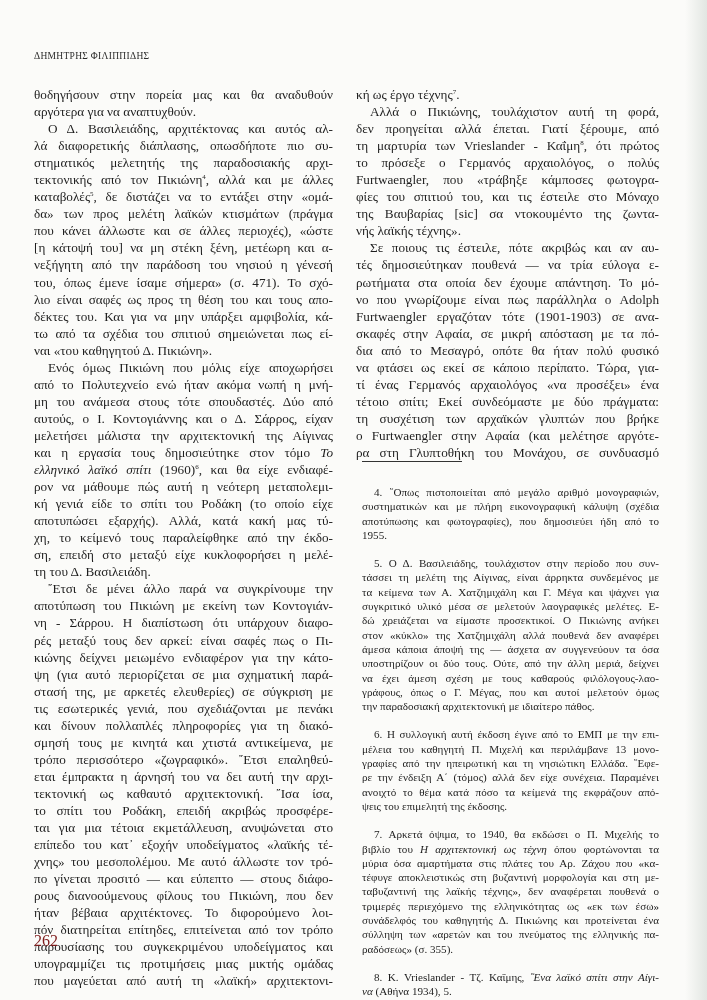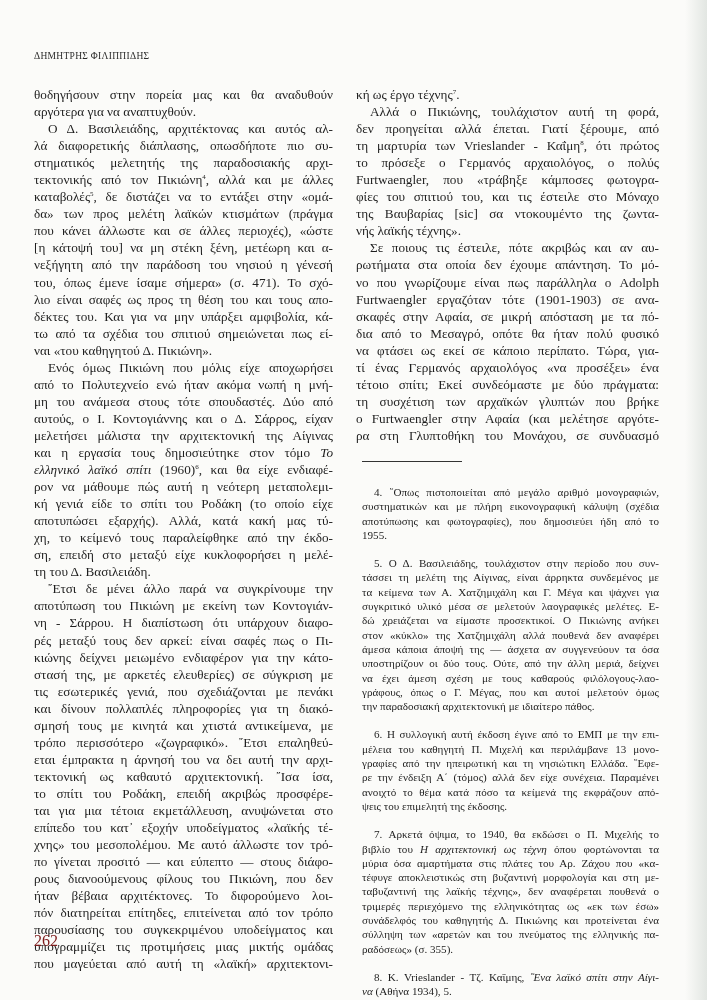--- a/index.html
+++ b/index.html
@@ -91,20 +91,21 @@
       <span class="line"><span>χη, το κείμενό τους παραλείφθηκε από την έκδο-</span></span>
       <span class="line"><span>ση, επειδή στο μεταξύ είχε κυκλοφορήσει η μελέ-</span></span>
       <span class="line last"><span>τη του Δ. Βασιλειάδη.</span></span>
     </p>
     <p>
       <span class="line ind"><span>῎Ετσι δε μένει άλλο παρά να συγκρίνουμε την</span></span>
       <span class="line"><span>αποτύπωση του Πικιώνη με εκείνη των Κοντογιάν-</span></span>
       <span class="line"><span>νη - Σάρρου. Η διαπίστωση ότι υπάρχουν διαφο-</span></span>
       <span class="line"><span>ρές μεταξύ τους δεν αρκεί: είναι σαφές πως ο Πι-</span></span>
       <span class="line"><span>κιώνης δείχνει μειωμένο ενδιαφέρον για την κάτο-</span></span>
+      <span class="line"><span>ψη (για αυτό περιορίζεται σε μια σχηματική παρά-</span></span>
       <span class="line"><span>στασή της, με αρκετές ελευθερίες) σε σύγκριση με</span></span>
       <span class="line"><span>τις εσωτερικές γενιά, που σχεδιάζονται με πενάκι</span></span>
       <span class="line"><span>και δίνουν πολλαπλές πληροφορίες για τη διακό-</span></span>
       <span class="line"><span>σμησή τους με κινητά και χτιστά αντικείμενα, με</span></span>
       <span class="line"><span>τρόπο περισσότερο «ζωγραφικό». ῎Ετσι επαληθεύ-</span></span>
       <span class="line"><span>εται έμπρακτα η άρνησή του να δει αυτή την αρχι-</span></span>
       <span class="line"><span>τεκτονική ως καθαυτό αρχιτεκτονική. ῎Ισα ίσα,</span></span>
       <span class="line"><span>το σπίτι του Ροδάκη, επειδή ακριβώς προσφέρε-</span></span>
       <span class="line"><span>ται για μια τέτοια εκμετάλλευση, ανυψώνεται στο</span></span>
       <span class="line"><span>επίπεδο του κατ᾽ εξοχήν υποδείγματος «λαϊκής τέ-</span></span>
@@ -127,20 +128,21 @@
       <span class="line"><span>δεν προηγείται αλλά έπεται. Γιατί ξέρουμε, από</span></span>
       <span class="line"><span>τη μαρτυρία των Vrieslander - Καΐμη<sup>8</sup>, ότι πρώτος</span></span>
       <span class="line"><span>το πρόσεξε ο Γερμανός αρχαιολόγος, ο πολύς</span></span>
       <span class="line"><span>Furtwaengler, που «τράβηξε κάμποσες φωτογρα-</span></span>
       <span class="line"><span>φίες του σπιτιού του, και τις έστειλε στο Μόναχο</span></span>
       <span class="line"><span>της Βαυβαρίας [sic] σα ντοκουμέντο της ζωντα-</span></span>
       <span class="line last"><span>νής λαϊκής τέχνης».</span></span>
     </p>
     <p>
       <span class="line ind"><span>Σε ποιους τις έστειλε, πότε ακριβώς και αν αυ-</span></span>
+      <span class="line"><span>τές δημοσιεύτηκαν πουθενά — να τρία εύλογα ε-</span></span>
       <span class="line"><span>ρωτήματα στα οποία δεν έχουμε απάντηση. Το μό-</span></span>
       <span class="line"><span>νο που γνωρίζουμε είναι πως παράλληλα ο Adolph</span></span>
       <span class="line"><span>Furtwaengler εργαζόταν τότε (1901-1903) σε ανα-</span></span>
       <span class="line"><span>σκαφές στην Αφαία, σε μικρή απόσταση με τα πό-</span></span>
       <span class="line"><span>δια από το Μεσαγρό, οπότε θα ήταν πολύ φυσικό</span></span>
       <span class="line"><span>να φτάσει ως εκεί σε κάποιο περίπατο. Τώρα, για-</span></span>
       <span class="line"><span>τί ένας Γερμανός αρχαιολόγος «να προσέξει» ένα</span></span>
       <span class="line"><span>τέτοιο σπίτι; Εκεί συνδεόμαστε με δύο πράγματα:</span></span>
       <span class="line"><span>τη συσχέτιση των αρχαϊκών γλυπτών που βρήκε</span></span>
       <span class="line"><span>ο Furtwaengler στην Αφαία (και μελέτησε αργότε-</span></span>

